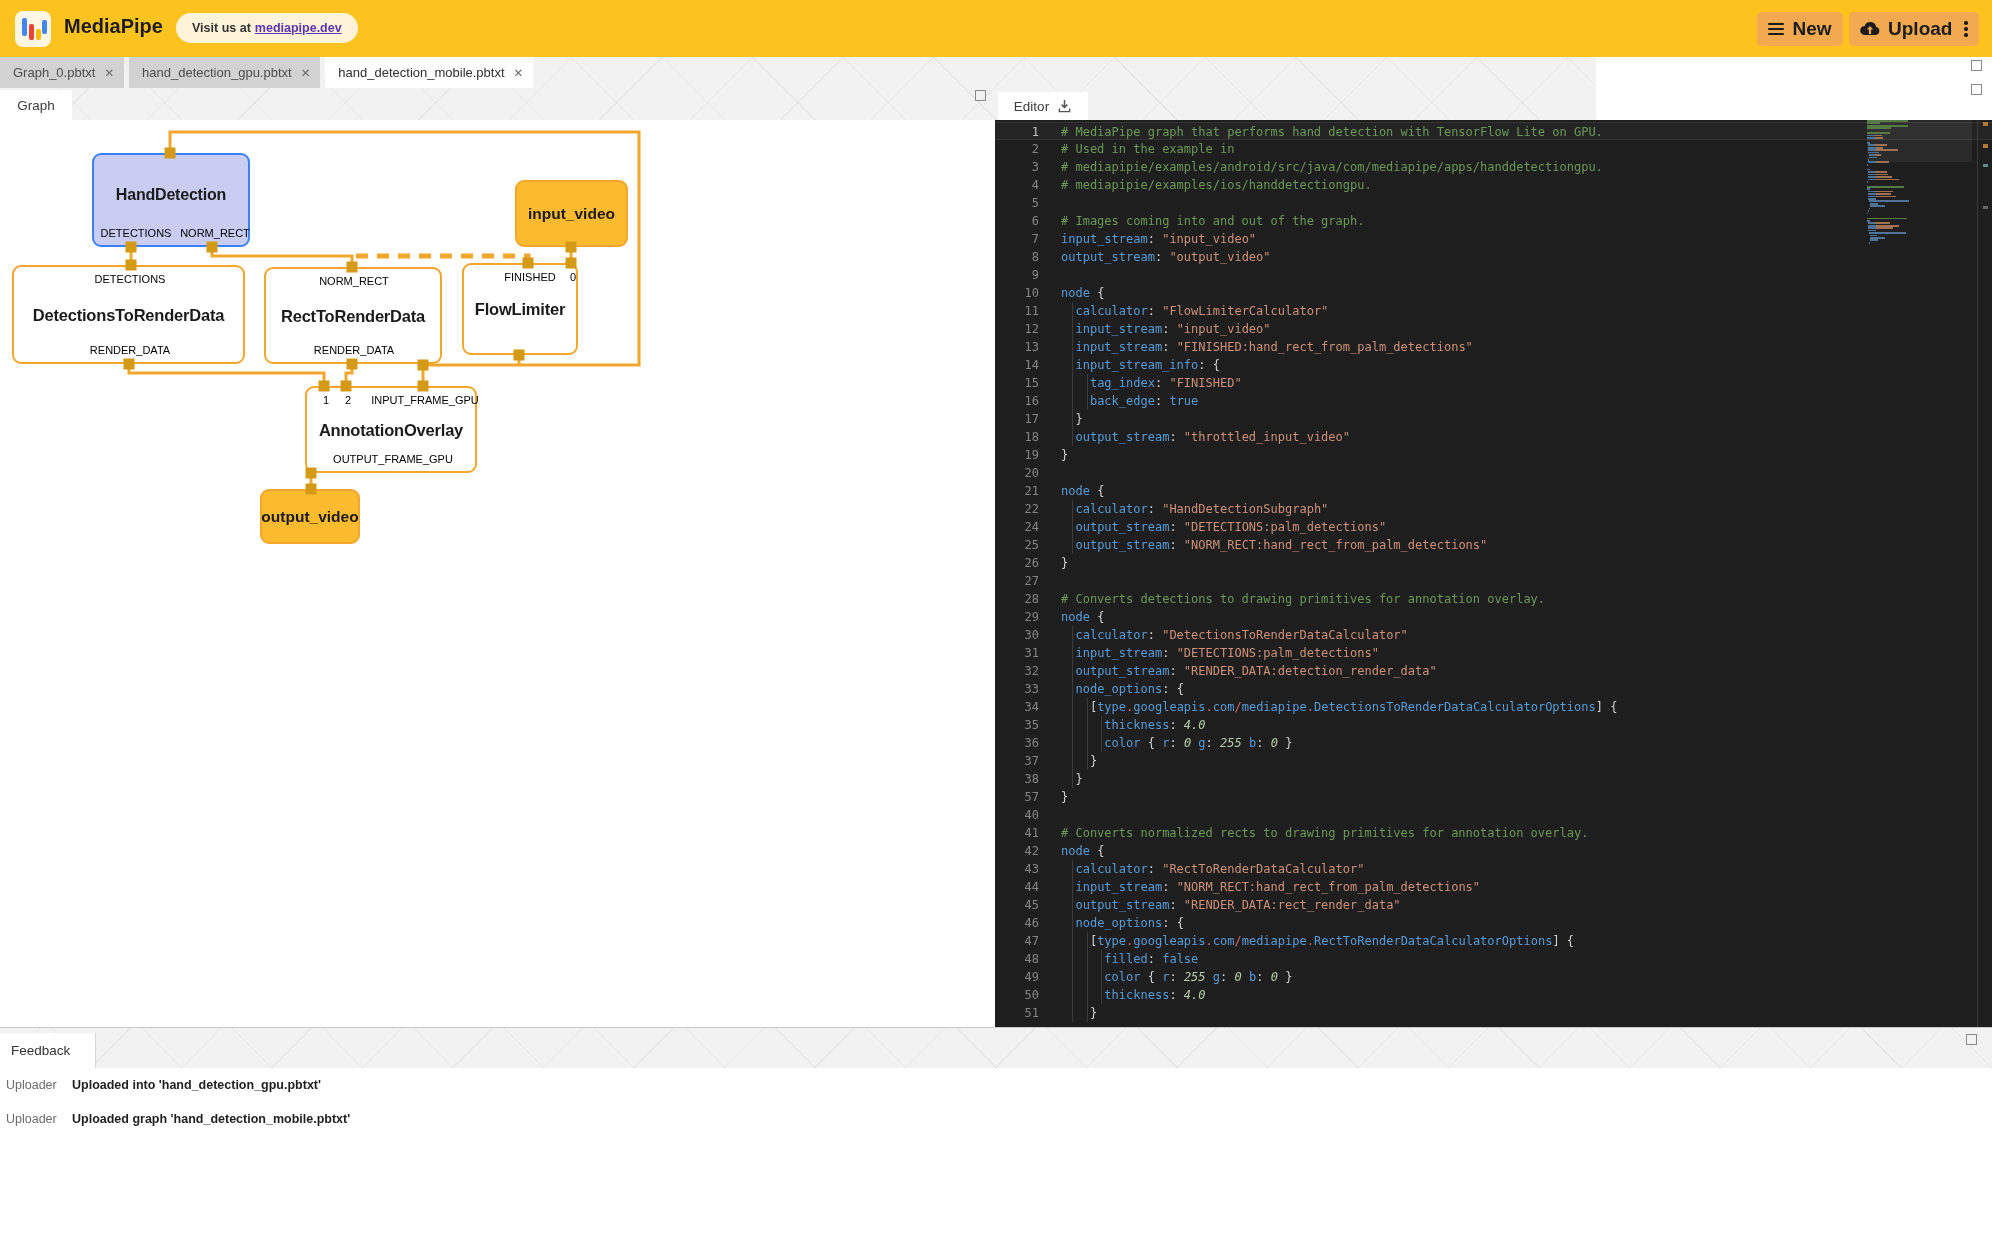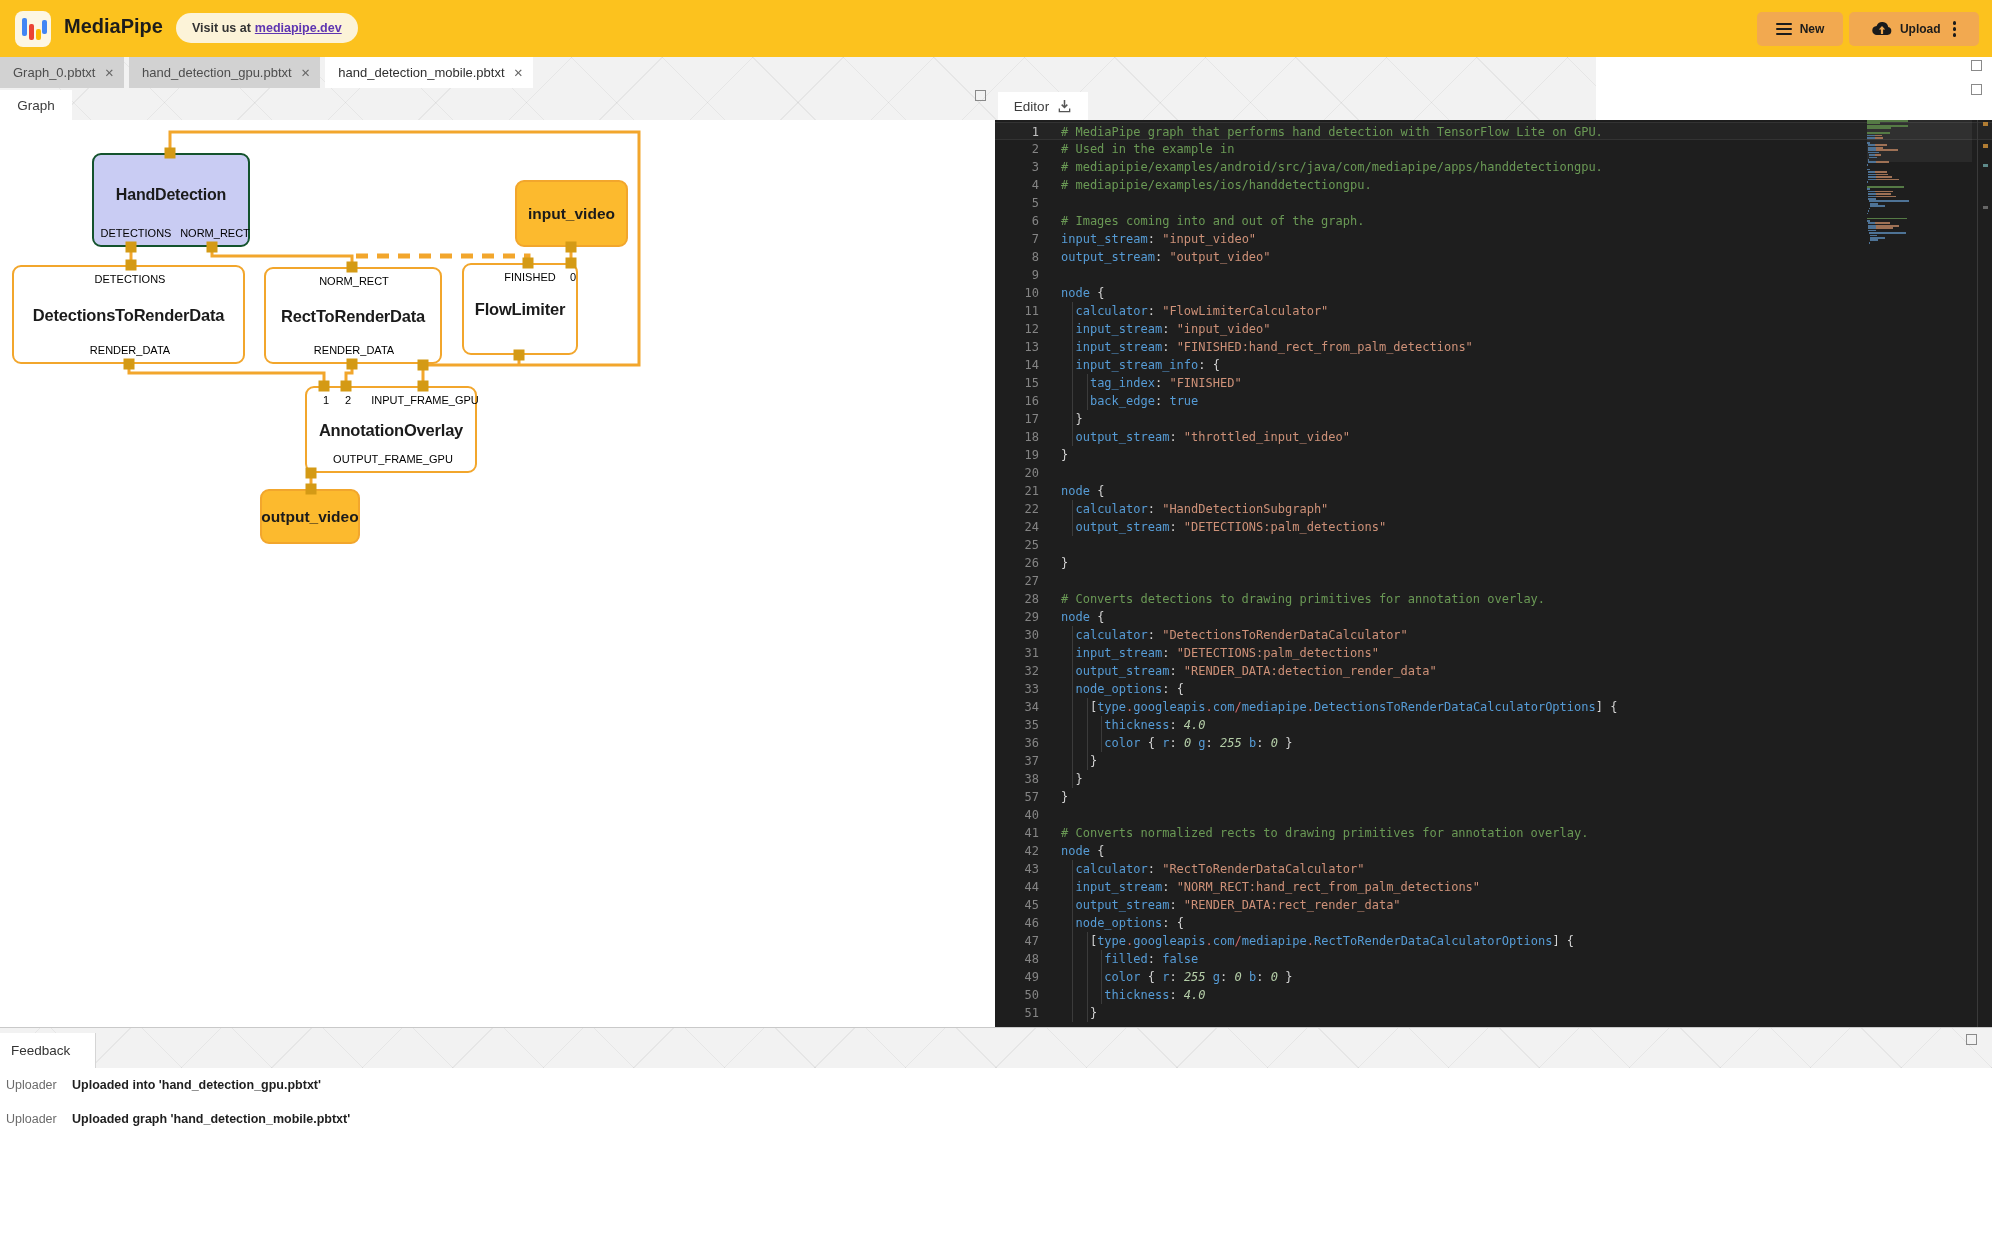--- a/index.html
+++ b/index.html
@@ -16,21 +16,21 @@
   #header { position:absolute; left:0; top:0; width:1992px; height:57px; background:#FCC21E; }
   #logo { position:absolute; left:15px; top:11px; width:36px; height:36px; background:#FDF6E3;
     border-radius:8px; }
   #logo .bar { position:absolute; width:5px; border-radius:2px; }
   #app-title { position:absolute; left:64px; top:15px; font-size:20px; font-weight:bold; color:#1c1c1c; }
   #visit-pill { position:absolute; left:176px; top:13px; height:30px; padding:0 16px;
     background:#FCF3D8; border-radius:15px; display:flex; align-items:center; gap:4px;
     font-size:12.5px; font-weight:bold; color:#333; }
   #visit-pill a { color:#5E35B1; text-decoration:underline; cursor:pointer; }
   .hdr-btn { position:absolute; top:12px; height:34px; background:#F2A950; border-radius:5px;
-    display:flex; align-items:center; justify-content:center; gap:8px; font-size:12px;
+    display:flex; align-items:center; justify-content:center; gap:8px; font-size:19px;
     font-weight:bold; color:#1b1b1b; cursor:pointer; }
   #btn-new { left:1757px; width:86px; }
   #btn-upload { left:1849px; width:130px; }
   .burger { display:inline-block; width:16px; }
   .burger i { display:block; height:2.4px; background:#1b1b1b; margin:2.6px 0; border-radius:1px; }
   .kebab { display:inline-flex; flex-direction:column; gap:2.5px; margin-left:4px; }
   .kebab i { width:3.5px; height:3.5px; background:#1b1b1b; border-radius:50%; }
 
   
   #tabstrip-zone { position:absolute; left:0; top:57px; width:1596px; height:63px; }
@@ -43,21 +43,21 @@
     display:flex; align-items:center; justify-content:center; font-size:13.5px; color:#3c3c3c; cursor:pointer; }
   #editor-tab { position:absolute; left:998px; top:35px; width:90px; height:28px; background:#fff;
     display:flex; align-items:center; justify-content:center; gap:8px; font-size:13.5px; color:#3c3c3c; cursor:pointer; }
   .sq-icon { position:absolute; width:11px; height:11px; border:1.5px solid #8a8a8a; background:transparent; cursor:pointer; }
 
   
   #graph-panel { position:absolute; left:0; top:120px; width:995px; height:907px; background:#fff; overflow:hidden; }
   #graph-panel svg { position:absolute; left:0; top:0; }
   .node { position:absolute; border-radius:9px; }
   .node-calc { background:#fff; border:2px solid #F2A62C; }
-  .node-subgraph { background:#C9CCF3; border:2px solid #14532d;padding-left:24px; }
+  .node-subgraph { background:#C9CCF3; border:2px solid #3b82f6;padding-left:24px; }
   .node-stream { background:#FCBA2E; border:2px solid #F2A62C; display:flex; align-items:center;
     justify-content:center; font-size:15.5px; font-weight:bold; color:#1b1b1b; }
   .node-title { position:absolute; left:0; right:0; top:50%; transform:translateY(-50%);
     text-align:center; font-size:16.5px; font-weight:bold; color:#1b1b1b; letter-spacing:-0.2px; }
   .node-subgraph .node-title { top:44%; font-size:16px; }
   .pt, .pb { position:absolute; transform:translateX(-50%); font-size:11px; color:#000; white-space:nowrap; }
   .pt { top:6px; } .pb { bottom:6px; }
 
   
   #editor-panel { position:absolute; left:995px; top:120px; width:997px; height:907px;
@@ -243,21 +243,21 @@
         <div class="cl"><span class="ln">14</span><span class="lc"><span class="g" style="left:11.4px"></span>  <span class="tok-k">input_stream_info</span><span class="tok-p">:</span> <span class="tok-p">{</span></span></div>
         <div class="cl"><span class="ln">15</span><span class="lc"><span class="g" style="left:11.4px"></span><span class="g" style="left:25.8px"></span>    <span class="tok-k">tag_index</span><span class="tok-p">:</span> <span class="tok-s">"FINISHED"</span></span></div>
         <div class="cl"><span class="ln">16</span><span class="lc"><span class="g" style="left:11.4px"></span><span class="g" style="left:25.8px"></span>    <span class="tok-k">back_edge</span><span class="tok-p">:</span> <span class="tok-k">true</span></span></div>
         <div class="cl"><span class="ln">17</span><span class="lc"><span class="g" style="left:11.4px"></span>  <span class="tok-p">}</span></span></div>
         <div class="cl"><span class="ln">18</span><span class="lc"><span class="g" style="left:11.4px"></span>  <span class="tok-k">output_stream</span><span class="tok-p">:</span> <span class="tok-s">"throttled_input_video"</span></span></div>
         <div class="cl"><span class="ln">19</span><span class="lc"><span class="tok-p">}</span></span></div>
         <div class="cl"><span class="ln">20</span><span class="lc"></span></div>
         <div class="cl"><span class="ln">21</span><span class="lc"><span class="tok-k">node</span> <span class="tok-p">{</span></span></div>
         <div class="cl"><span class="ln">22</span><span class="lc"><span class="g" style="left:11.4px"></span>  <span class="tok-k">calculator</span><span class="tok-p">:</span> <span class="tok-s">"HandDetectionSubgraph"</span></span></div>
         <div class="cl"><span class="ln">24</span><span class="lc"><span class="g" style="left:11.4px"></span>  <span class="tok-k">output_stream</span><span class="tok-p">:</span> <span class="tok-s">"DETECTIONS:palm_detections"</span></span></div>
-        <div class="cl"><span class="ln">25</span></div>
+        <div class="cl"><span class="ln">25</span><span class="lc"><span class="g" style="left:11.4px"></span>  <span class="tok-k">output_stream</span><span class="tok-p">:</span> <span class="tok-s">"NORM_RECT:hand_rect_from_palm_detections"</span></span></div>
         <div class="cl"><span class="ln">26</span><span class="lc"><span class="tok-p">}</span></span></div>
         <div class="cl"><span class="ln">27</span><span class="lc"></span></div>
         <div class="cl"><span class="ln">28</span><span class="lc"><span class="tok-c"># Converts detections to drawing primitives for annotation overlay.</span></span></div>
         <div class="cl"><span class="ln">29</span><span class="lc"><span class="tok-k">node</span> <span class="tok-p">{</span></span></div>
         <div class="cl"><span class="ln">30</span><span class="lc"><span class="g" style="left:11.4px"></span>  <span class="tok-k">calculator</span><span class="tok-p">:</span> <span class="tok-s">"DetectionsToRenderDataCalculator"</span></span></div>
         <div class="cl"><span class="ln">31</span><span class="lc"><span class="g" style="left:11.4px"></span>  <span class="tok-k">input_stream</span><span class="tok-p">:</span> <span class="tok-s">"DETECTIONS:palm_detections"</span></span></div>
         <div class="cl"><span class="ln">32</span><span class="lc"><span class="g" style="left:11.4px"></span>  <span class="tok-k">output_stream</span><span class="tok-p">:</span> <span class="tok-s">"RENDER_DATA:detection_render_data"</span></span></div>
         <div class="cl"><span class="ln">33</span><span class="lc"><span class="g" style="left:11.4px"></span>  <span class="tok-k">node_options</span><span class="tok-p">:</span> <span class="tok-p">{</span></span></div>
         <div class="cl"><span class="ln">34</span><span class="lc"><span class="g" style="left:11.4px"></span><span class="g" style="left:25.8px"></span>    <span class="tok-p">[</span><span class="tok-k">type</span><span class="tok-d">.</span><span class="tok-k">googleapis</span><span class="tok-d">.</span><span class="tok-k">com</span><span class="tok-d">/</span><span class="tok-k">mediapipe</span><span class="tok-d">.</span><span class="tok-k">DetectionsToRenderDataCalculatorOptions</span><span class="tok-p">]</span> <span class="tok-p">{</span></span></div>
         <div class="cl"><span class="ln">35</span><span class="lc"><span class="g" style="left:11.4px"></span><span class="g" style="left:25.8px"></span><span class="g" style="left:40.2px"></span>      <span class="tok-k">thickness</span><span class="tok-p">:</span> <span class="tok-n">4.0</span></span></div>

